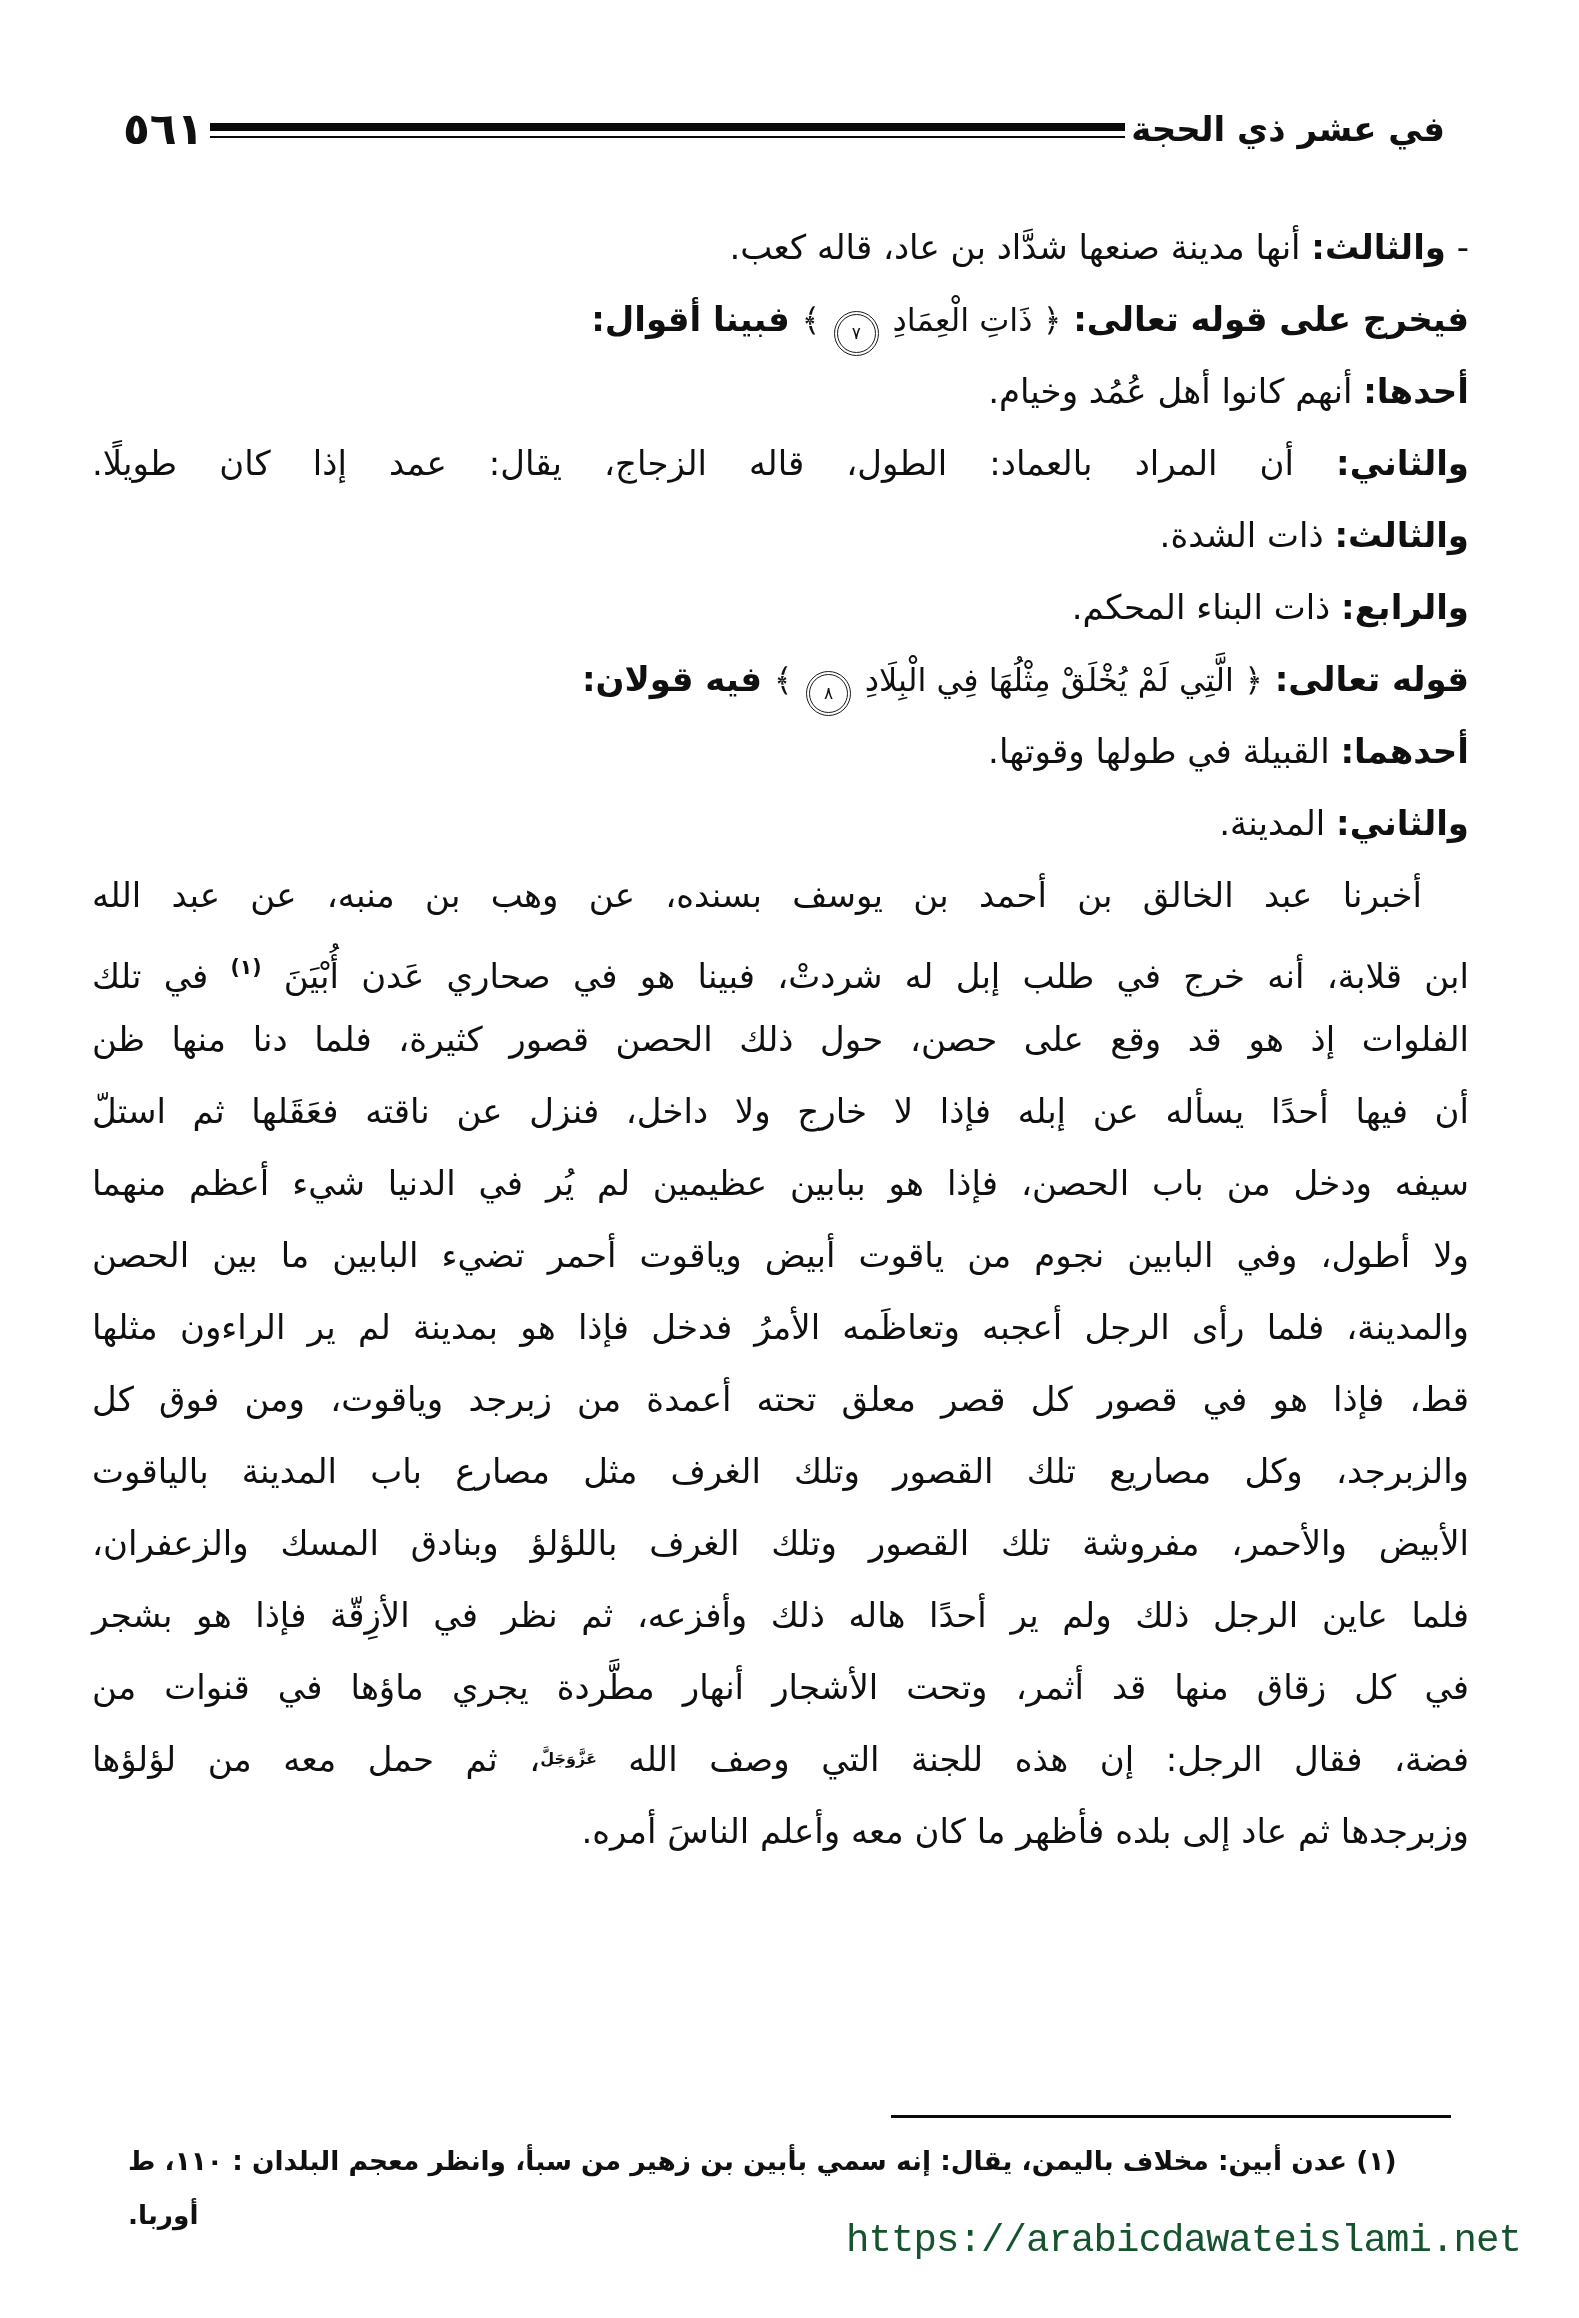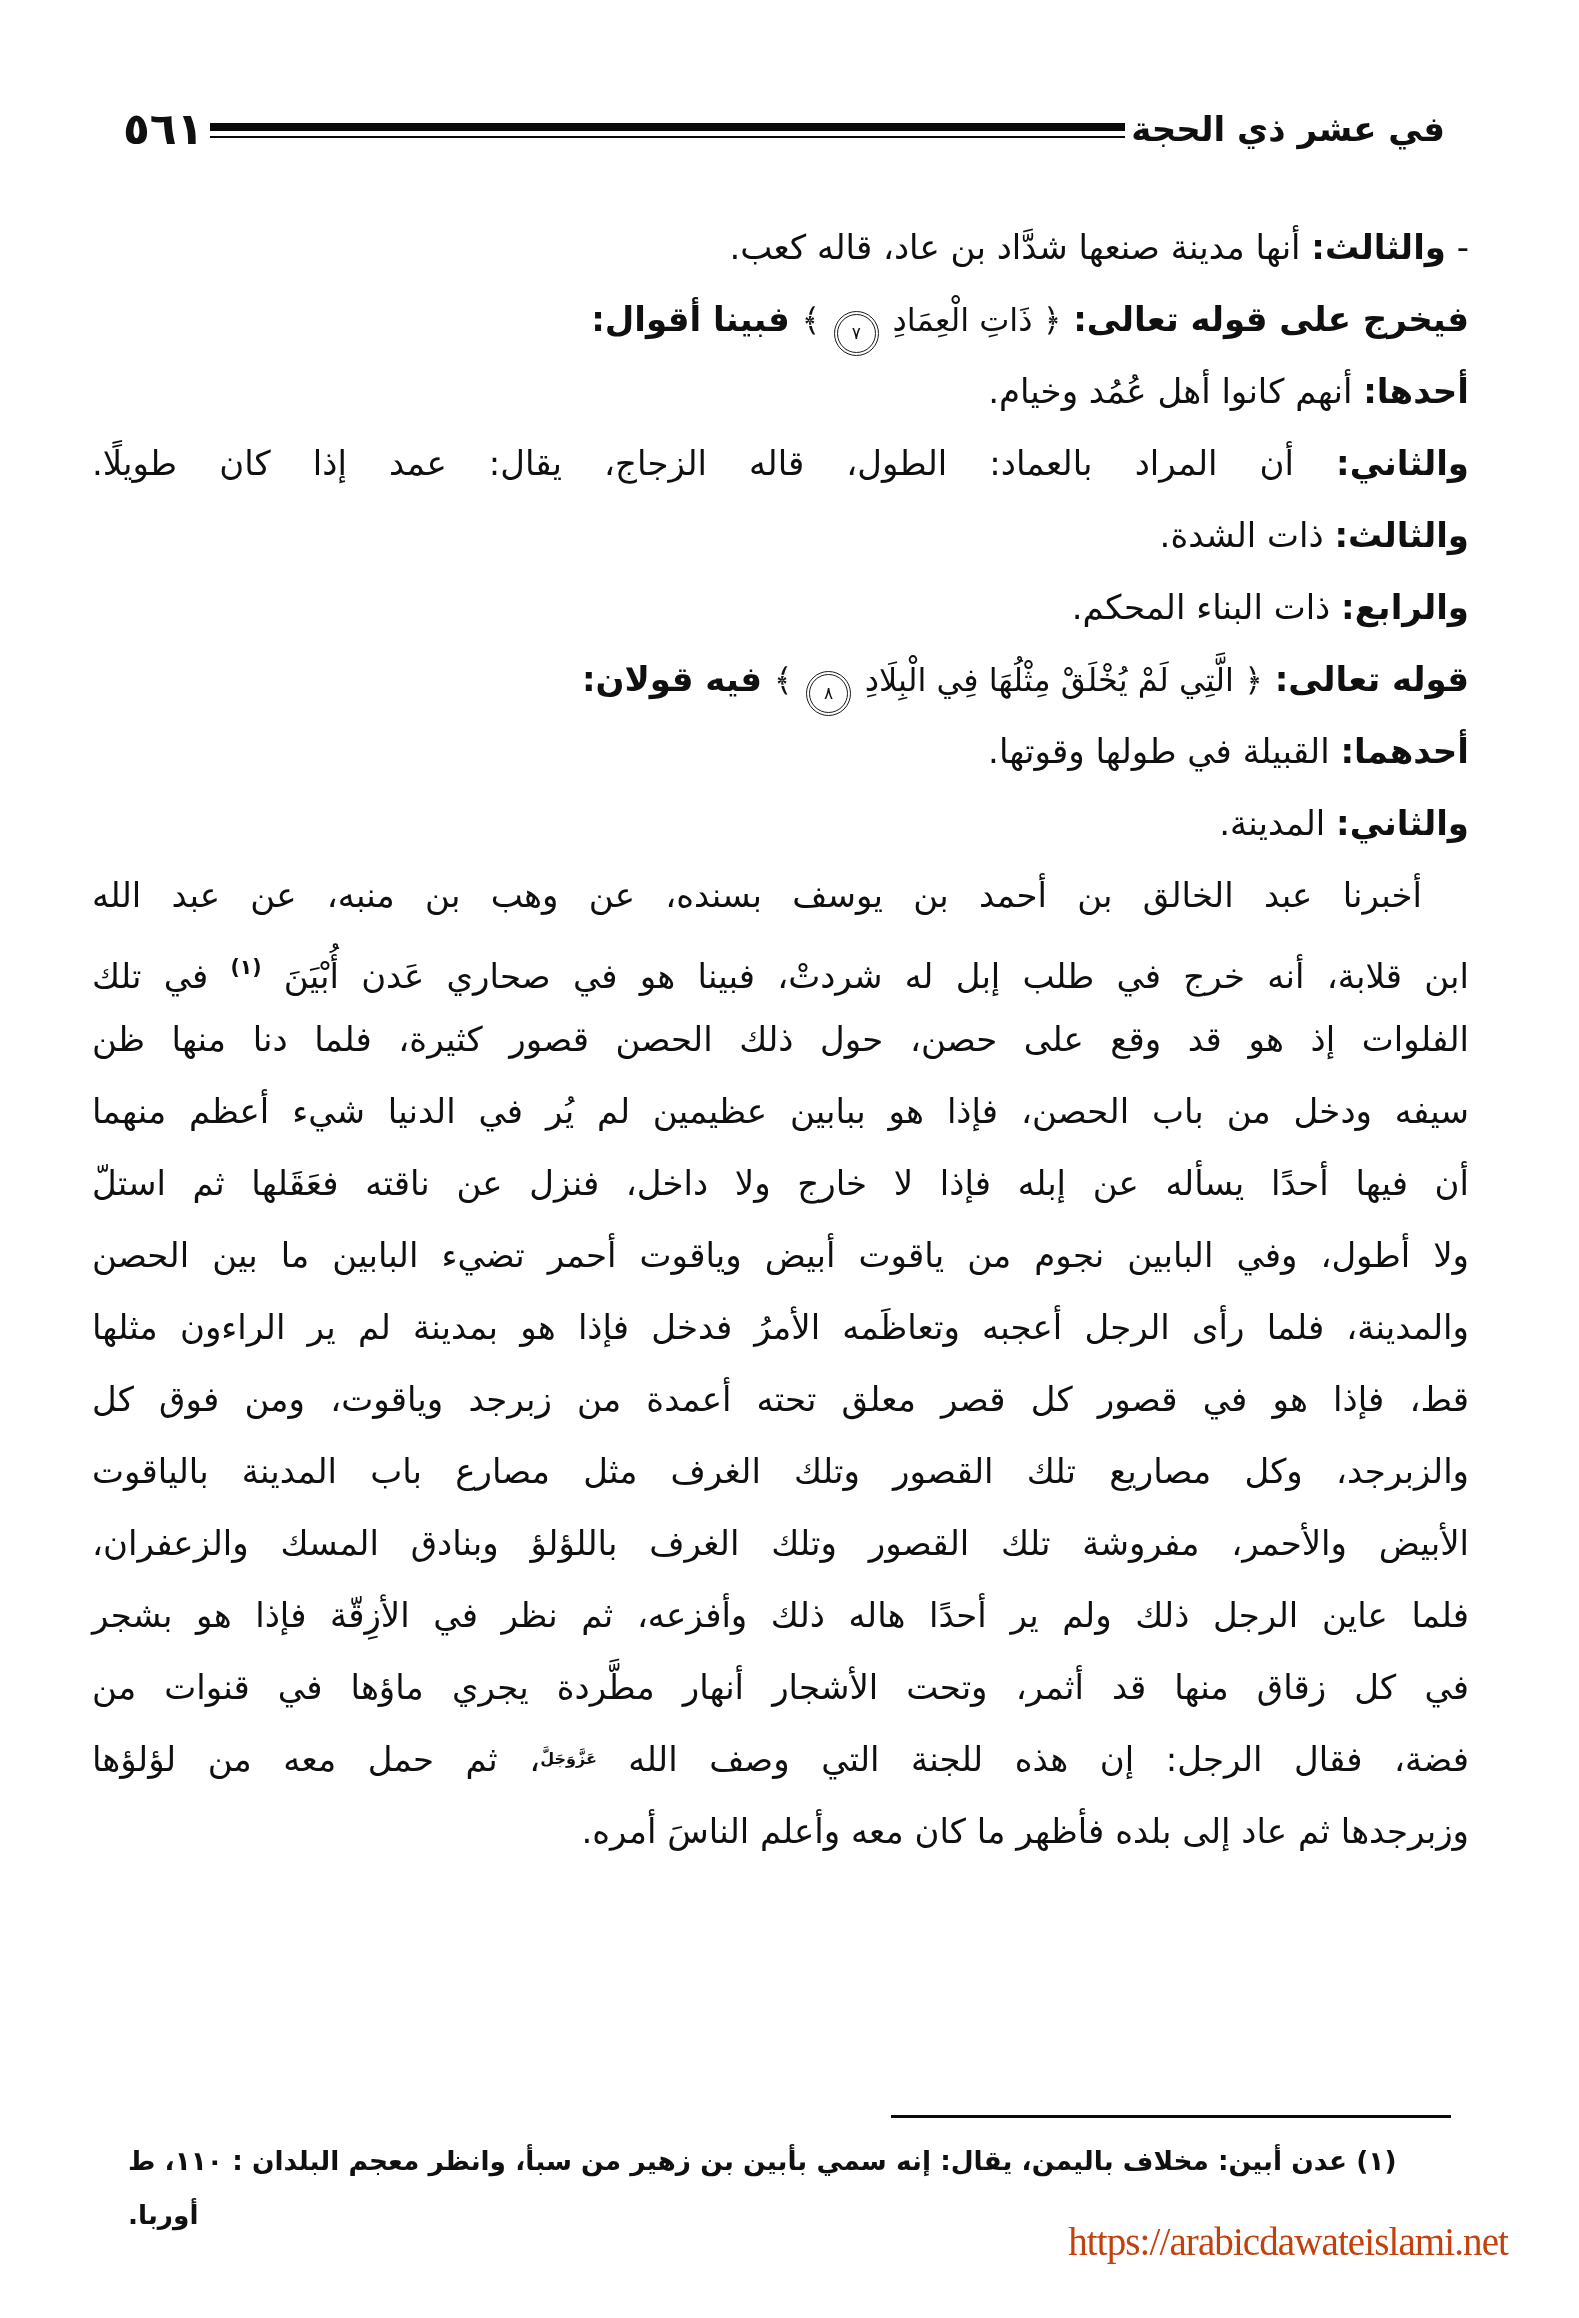--- a/index.html
+++ b/index.html
@@ -38,23 +38,23 @@
   
   .footnote-sep {
     position:absolute; top:2115px; right:129px; width:560px; height:3.4px; background:#0a0a0a;
   }
   .footnote {
     position:absolute; top:2134px; right:124px; left:128px;
     direction:rtl; text-align:left; font-size:26.4px; line-height:54px;font-weight:bold;
   }
   
   .watermark {
-    position:absolute; top:2219px; right:72px; direction:ltr;
-    font-family:Liberation Serif, serif; font-size:39px;
-    color:#c2410c; letter-spacing:-0.9px;
+    position:absolute; top:2219px; right:59px; direction:ltr;
+    font-family:Liberation Mono, monospace; font-size:39px;
+    color:#14532d; letter-spacing:-0.9px;
   }
 </style>
 </head>
 <body>
 
 <div class="page">
 
   <div class="header">
     <div class="page-number">٥٦١</div>
     <div class="header-rule">
@@ -70,22 +70,22 @@
       <div class="line"><span class="seg-bold">أحدها:</span><span class="seg-normal"> أنهم كانوا أهل عُمُد وخيام.</span></div>
       <div class="line just"><span class="seg-bold">والثاني:</span><span class="seg-normal"> أن المراد بالعماد: الطول، قاله الزجاج، يقال: عمد إذا كان طويلًا.</span></div>
       <div class="line"><span class="seg-bold">والثالث:</span><span class="seg-normal"> ذات الشدة.</span></div>
       <div class="line"><span class="seg-bold">والرابع:</span><span class="seg-normal"> ذات البناء المحكم.</span></div>
       <div class="line"><span class="seg-bold">قوله تعالى: </span><span class="seg-quran">﴿ الَّتِي لَمْ يُخْلَقْ مِثْلُهَا فِي الْبِلَادِ </span><span class="ayah-circle">٨</span><span class="seg-quran"> ﴾</span><span class="seg-bold"> فيه قولان:</span></div>
       <div class="line"><span class="seg-bold">أحدهما:</span><span class="seg-normal"> القبيلة في طولها وقوتها.</span></div>
       <div class="line"><span class="seg-bold">والثاني:</span><span class="seg-normal"> المدينة.</span></div>
       <div class="line just ind"><span class="seg-normal">أخبرنا عبد الخالق بن أحمد بن يوسف بسنده، عن وهب بن منبه، عن عبد الله</span></div>
       <div class="line just"><span class="seg-normal">ابن قلابة، أنه خرج في طلب إبل له شردتْ، فبينا هو في صحاري عَدن أُبْيَنَ </span><span class="foot-ref">(١)</span><span class="seg-normal"> في تلك</span></div>
       <div class="line just"><span class="seg-normal">الفلوات إذ هو قد وقع على حصن، حول ذلك الحصن قصور كثيرة، فلما دنا منها ظن</span></div>
+      <div class="line just"><span class="seg-normal">أن فيها أحدًا يسأله عن إبله فإذا لا خارج ولا داخل، فنزل عن ناقته فعَقَلها ثم استلّ</span></div>
       <div class="line just"><span class="seg-normal">سيفه ودخل من باب الحصن، فإذا هو ببابين عظيمين لم يُر في الدنيا شيء أعظم منهما</span></div>
-      <div class="line just"><span class="seg-normal">أن فيها أحدًا يسأله عن إبله فإذا لا خارج ولا داخل، فنزل عن ناقته فعَقَلها ثم استلّ</span></div>
       <div class="line just"><span class="seg-normal">ولا أطول، وفي البابين نجوم من ياقوت أبيض وياقوت أحمر تضيء البابين ما بين الحصن</span></div>
       <div class="line just"><span class="seg-normal">والمدينة، فلما رأى الرجل أعجبه وتعاظَمه الأمرُ فدخل فإذا هو بمدينة لم ير الراءون مثلها</span></div>
       <div class="line just"><span class="seg-normal">قط، فإذا هو في قصور كل قصر معلق تحته أعمدة من زبرجد وياقوت، ومن فوق كل</span></div>
       <div class="line just"><span class="seg-normal">والزبرجد، وكل مصاريع تلك القصور وتلك الغرف مثل مصارع باب المدينة بالياقوت</span></div>
       <div class="line just"><span class="seg-normal">الأبيض والأحمر، مفروشة تلك القصور وتلك الغرف باللؤلؤ وبنادق المسك والزعفران،</span></div>
       <div class="line just"><span class="seg-normal">فلما عاين الرجل ذلك ولم ير أحدًا هاله ذلك وأفزعه، ثم نظر في الأزِقّة فإذا هو بشجر</span></div>
       <div class="line just"><span class="seg-normal">في كل زقاق منها قد أثمر، وتحت الأشجار أنهار مطَّردة يجري ماؤها في قنوات من</span></div>
       <div class="line just"><span class="seg-normal">فضة، فقال الرجل: إن هذه للجنة التي وصف الله </span><span class="honorific">عَزَّوَجَلَّ</span><span class="seg-normal">، ثم حمل معه من لؤلؤها</span></div>
       <div class="line"><span class="seg-normal">وزبرجدها ثم عاد إلى بلده فأظهر ما كان معه وأعلم الناسَ أمره.</span></div>
     </div>

